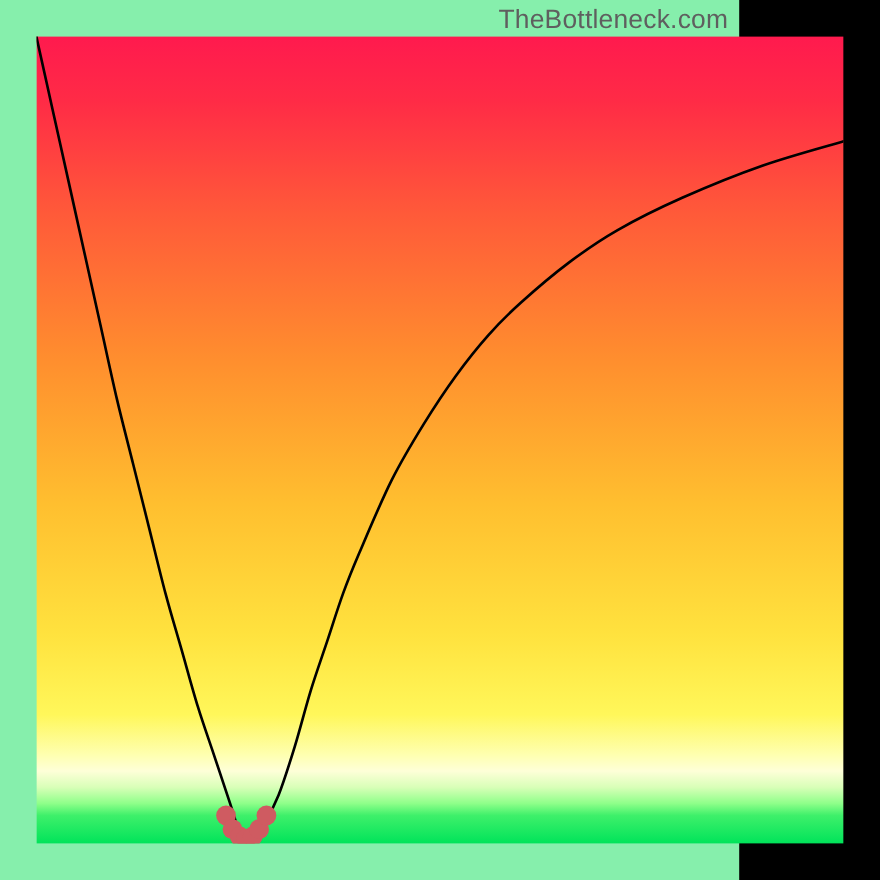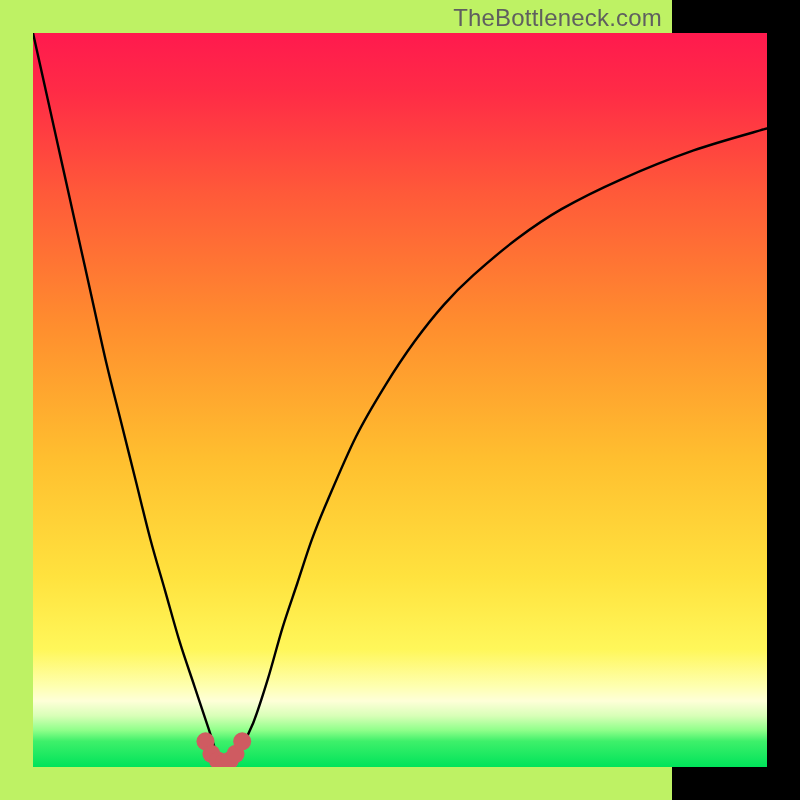--- a/index.html
+++ b/index.html
@@ -9,21 +9,21 @@
     height: 800px;
     background: #000;
     overflow: hidden;
   }
   .frame {
     position: absolute;
     left: 0;
     top: 0;
     width: 672px;
     height: 800px;
-    background: #bef264;
+    background: #86efac;
     text-decoration: underline;
   }
   .watermark {
     position: absolute;
     top: 4px;
     right: 10px;
     font-family: Arial, Helvetica, sans-serif;
     font-size: 24px;
     font-weight: 500;
     color: #5f5f5f;

